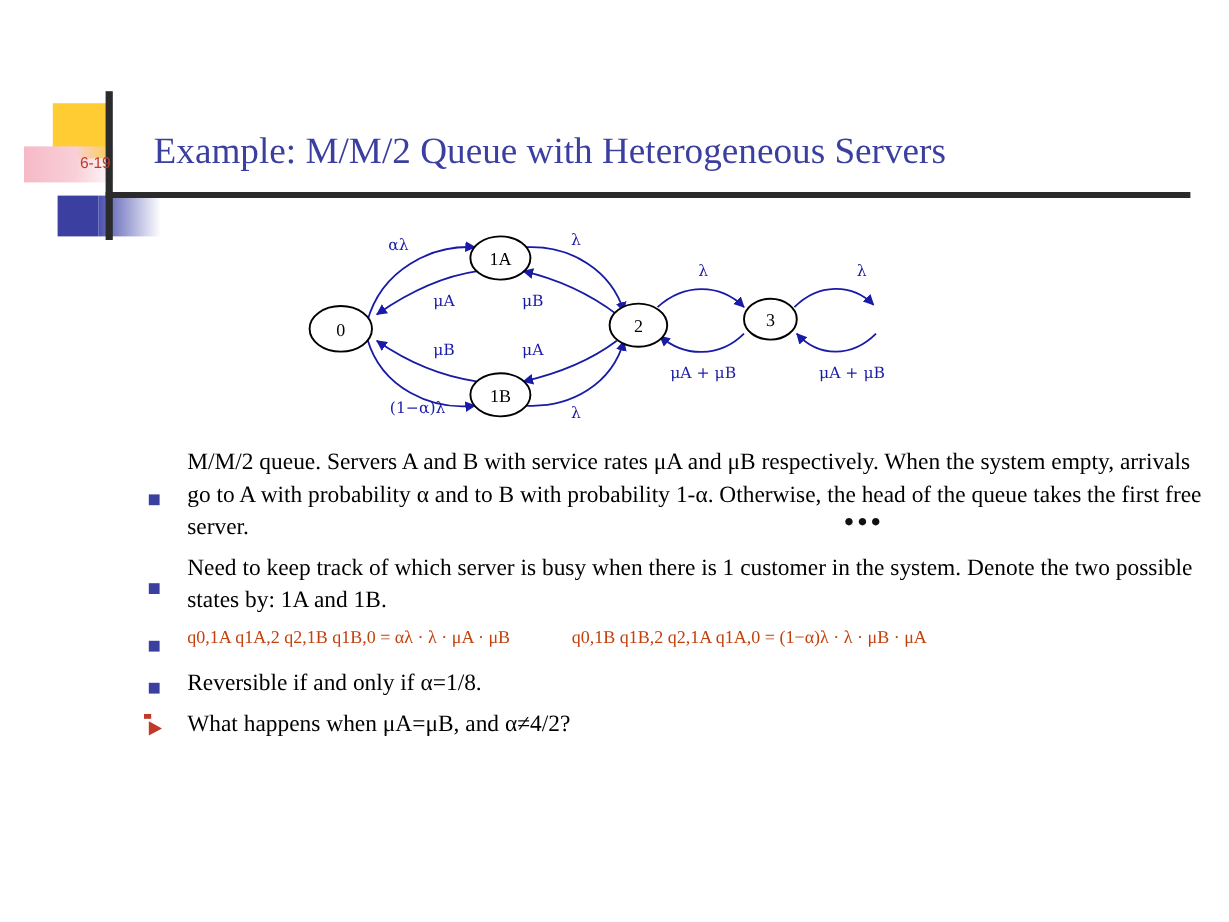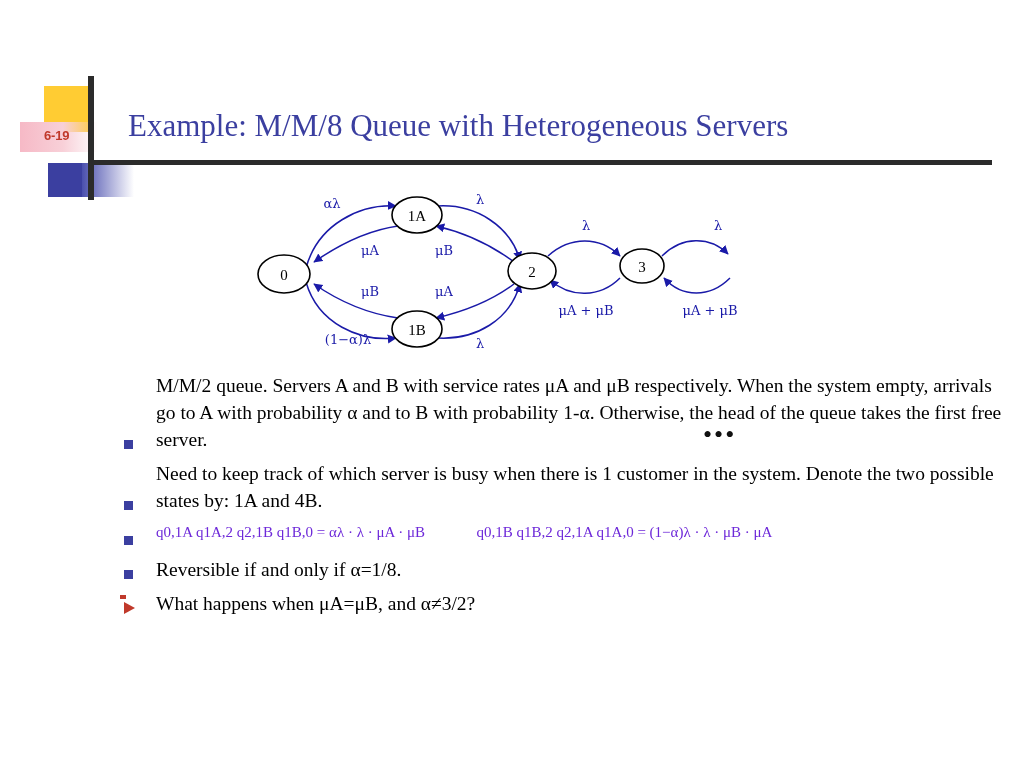--- a/index.html
+++ b/index.html
@@ -38,24 +38,24 @@
     background: #2b2b2b;
   }
   .deco-hline {
     left: 88px; top: 160px; width: 904px; height: 5px;
     background: #2b2b2b;
   }
   .slide-number {
     position: absolute;
     left: 44px; top: 128px;
     width: 48px;
-    text-align: left;
+    text-align: right;
     font-family: "Liberation Sans", sans-serif;
     font-size: 13px;
-    font-weight: bold;
+    font-weight: normal;
     color: #c0392b;
     letter-spacing: -0.2px;
   }
 
   
   .title {
     position: absolute;
     left: 128px; top: 108px;
     width: 880px;
     font-size: 31px;
@@ -81,21 +81,21 @@
   }
 
   
   .bullets {
     position: absolute;
     left: 124px; top: 372px;
     width: 890px;
   }
   .bullet-row {
     display: flex;
-    align-items: flex-end;
+    align-items: center;
     margin-bottom: 7px;
   }
   .bullet-marker {
     flex: 0 0 32px;
     padding-top: 8px;
   }
   .sq {
     display: inline-block;
     width: 9px; height: 9px;
     background: #3b3fa0;
@@ -119,39 +119,39 @@
   }
   .bullet-text {
     flex: 1 1 auto;
     font-size: 19.5px;
     line-height: 27px;
     color: #000;
   }
   .sub-eq {
     margin: 3px 0 8px 0;
     font-size: 15px;
-    color: #6d28d9;
+    color: #c2410c;
   }
   .sub-eq .gap { display: inline-block; width: 44px; }
 
   .lbl { font-family: "DejaVu Serif", serif; font-size: 13px; fill: #1a1aa8; }
   .lbl-b { font-family: "Liberation Serif", serif; font-size: 15px; fill: #000; }
 </style>
 </head>
 <body>
 
 <div class="deco deco-yellow2"></div>
 <div class="deco deco-pinkband"></div>
 <div class="deco deco-bluebox"></div>
 <div class="deco deco-bluefade"></div>
 <div class="deco deco-vline"></div>
 <div class="deco deco-hline"></div>
 <div class="slide-number">6-19</div>
 
-<div class="title">Example: M/M/8 Queue with Heterogeneous Servers</div>
+<div class="title">Example: M/M/2 Queue with Heterogeneous Servers</div>
 
 <div class="diagram">
   <svg width="540" height="180" viewBox="0 0 540 180">
     <defs>
       <marker id="ar" markerWidth="7" markerHeight="7" refX="5.5" refY="3" orient="auto">
         <path d="M0,0 L6,3 L0,6 z" fill="#1a1aa8"></path>
       </marker>
     </defs>
 
     <path d="M58,90 C70,46 112,26 148,28" fill="none" stroke="#1a1aa8" stroke-width="1.5" marker-end="url(#ar)"></path>
@@ -213,37 +213,37 @@
 
 <div class="bullets">
 
   <div class="bullet-row">
     <div class="bullet-marker"><span class="sq"></span></div>
     <div class="bullet-text">M/M/2 queue. Servers A and B with service rates μA and μB respectively. When the system empty, arrivals go to A with probability α and to B with probability 1-α. Otherwise, the head of the queue takes the first free server.</div>
   </div>
 
   <div class="bullet-row">
     <div class="bullet-marker"><span class="sq"></span></div>
-    <div class="bullet-text">Need to keep track of which server is busy when there is 1 customer in the system. Denote the two possible states by: 1A and 4B.</div>
+    <div class="bullet-text">Need to keep track of which server is busy when there is 1 customer in the system. Denote the two possible states by: 1A and 1B.</div>
   </div>
 
   <div class="bullet-row">
     <div class="bullet-marker"><span class="sq"></span></div>
     <div style="flex:1 1 auto;">
       <div class="sub-eq">
         <span>q0,1A q1A,2 q2,1B q1B,0 = αλ · λ · μA · μB</span>
         <span class="gap"></span>
         <span>q0,1B q1B,2 q2,1A q1A,0 = (1−α)λ · λ · μB · μA</span>
       </div>
     </div>
   </div>
 
   <div class="bullet-row">
     <div class="bullet-marker"><span class="sq"></span></div>
     <div class="bullet-text">Reversible if and only if α=1/8.</div>
   </div>
 
   <div class="bullet-row">
     <div class="bullet-marker arrow-marker-wrap"><span class="arrow-marker"></span></div>
-    <div class="bullet-text">What happens when μA=μB, and α≠3/2?</div>
+    <div class="bullet-text">What happens when μA=μB, and α≠4/2?</div>
   </div>
 
 </div>
 
 </body></html>

